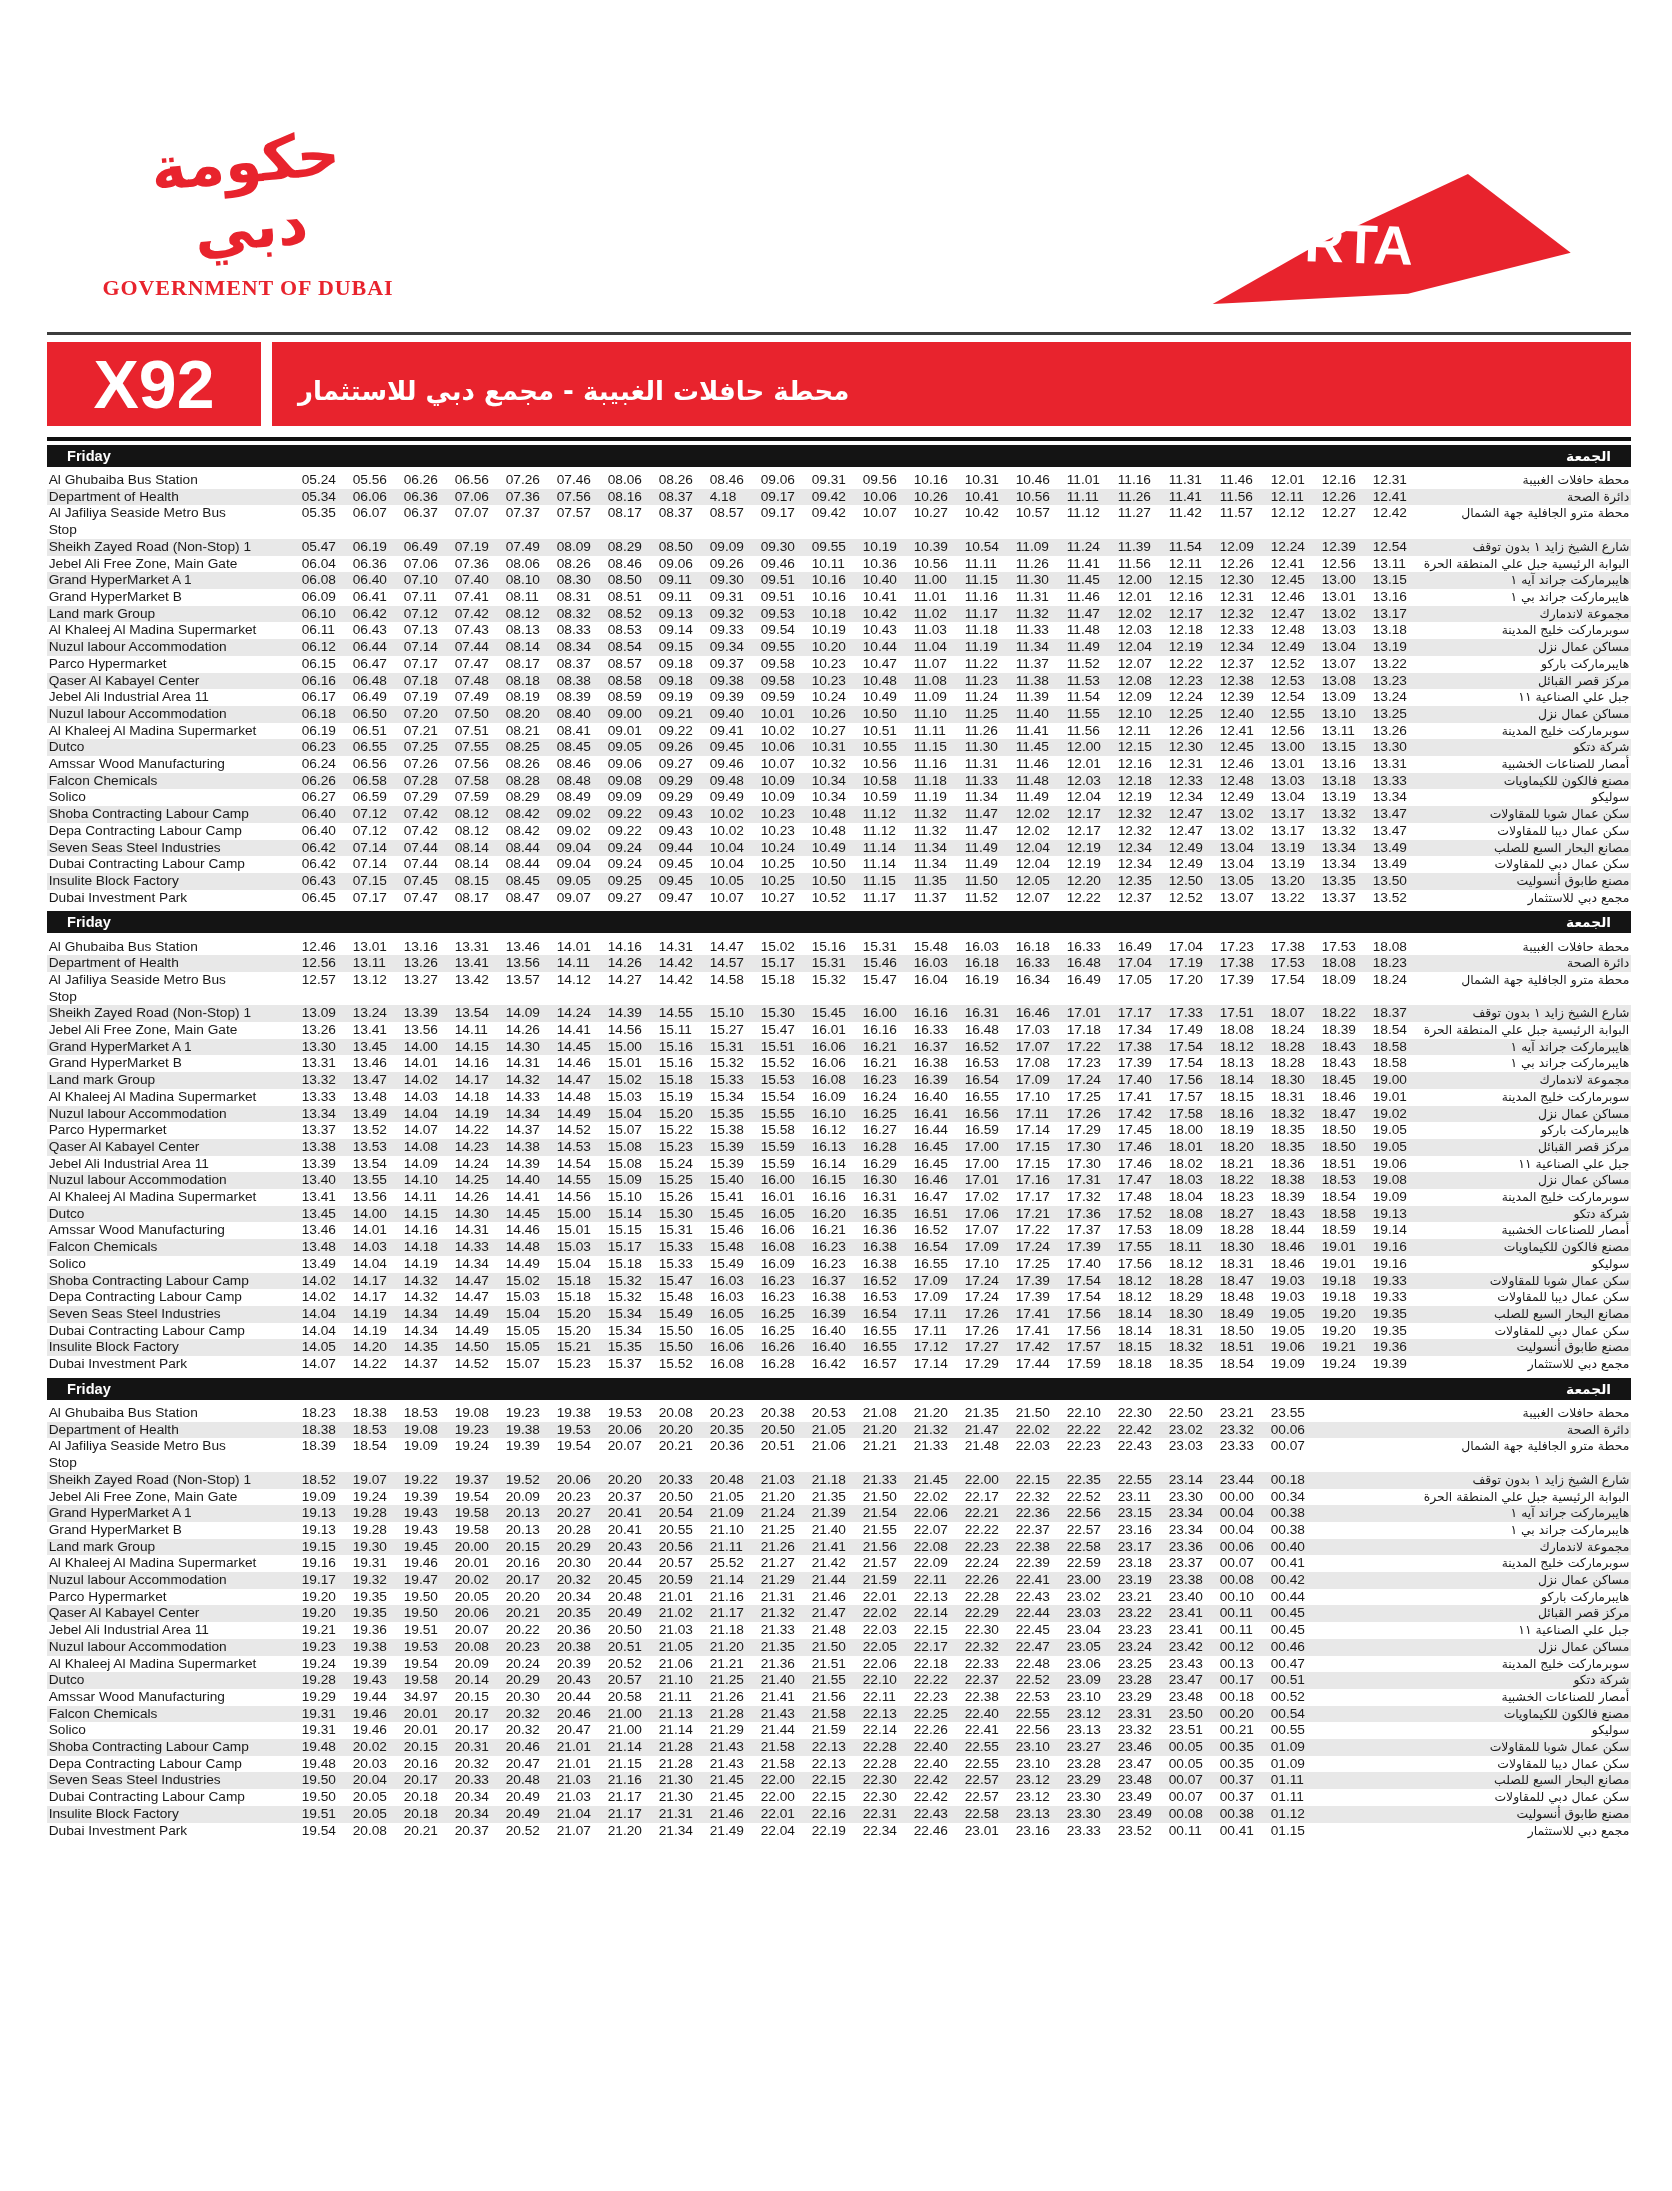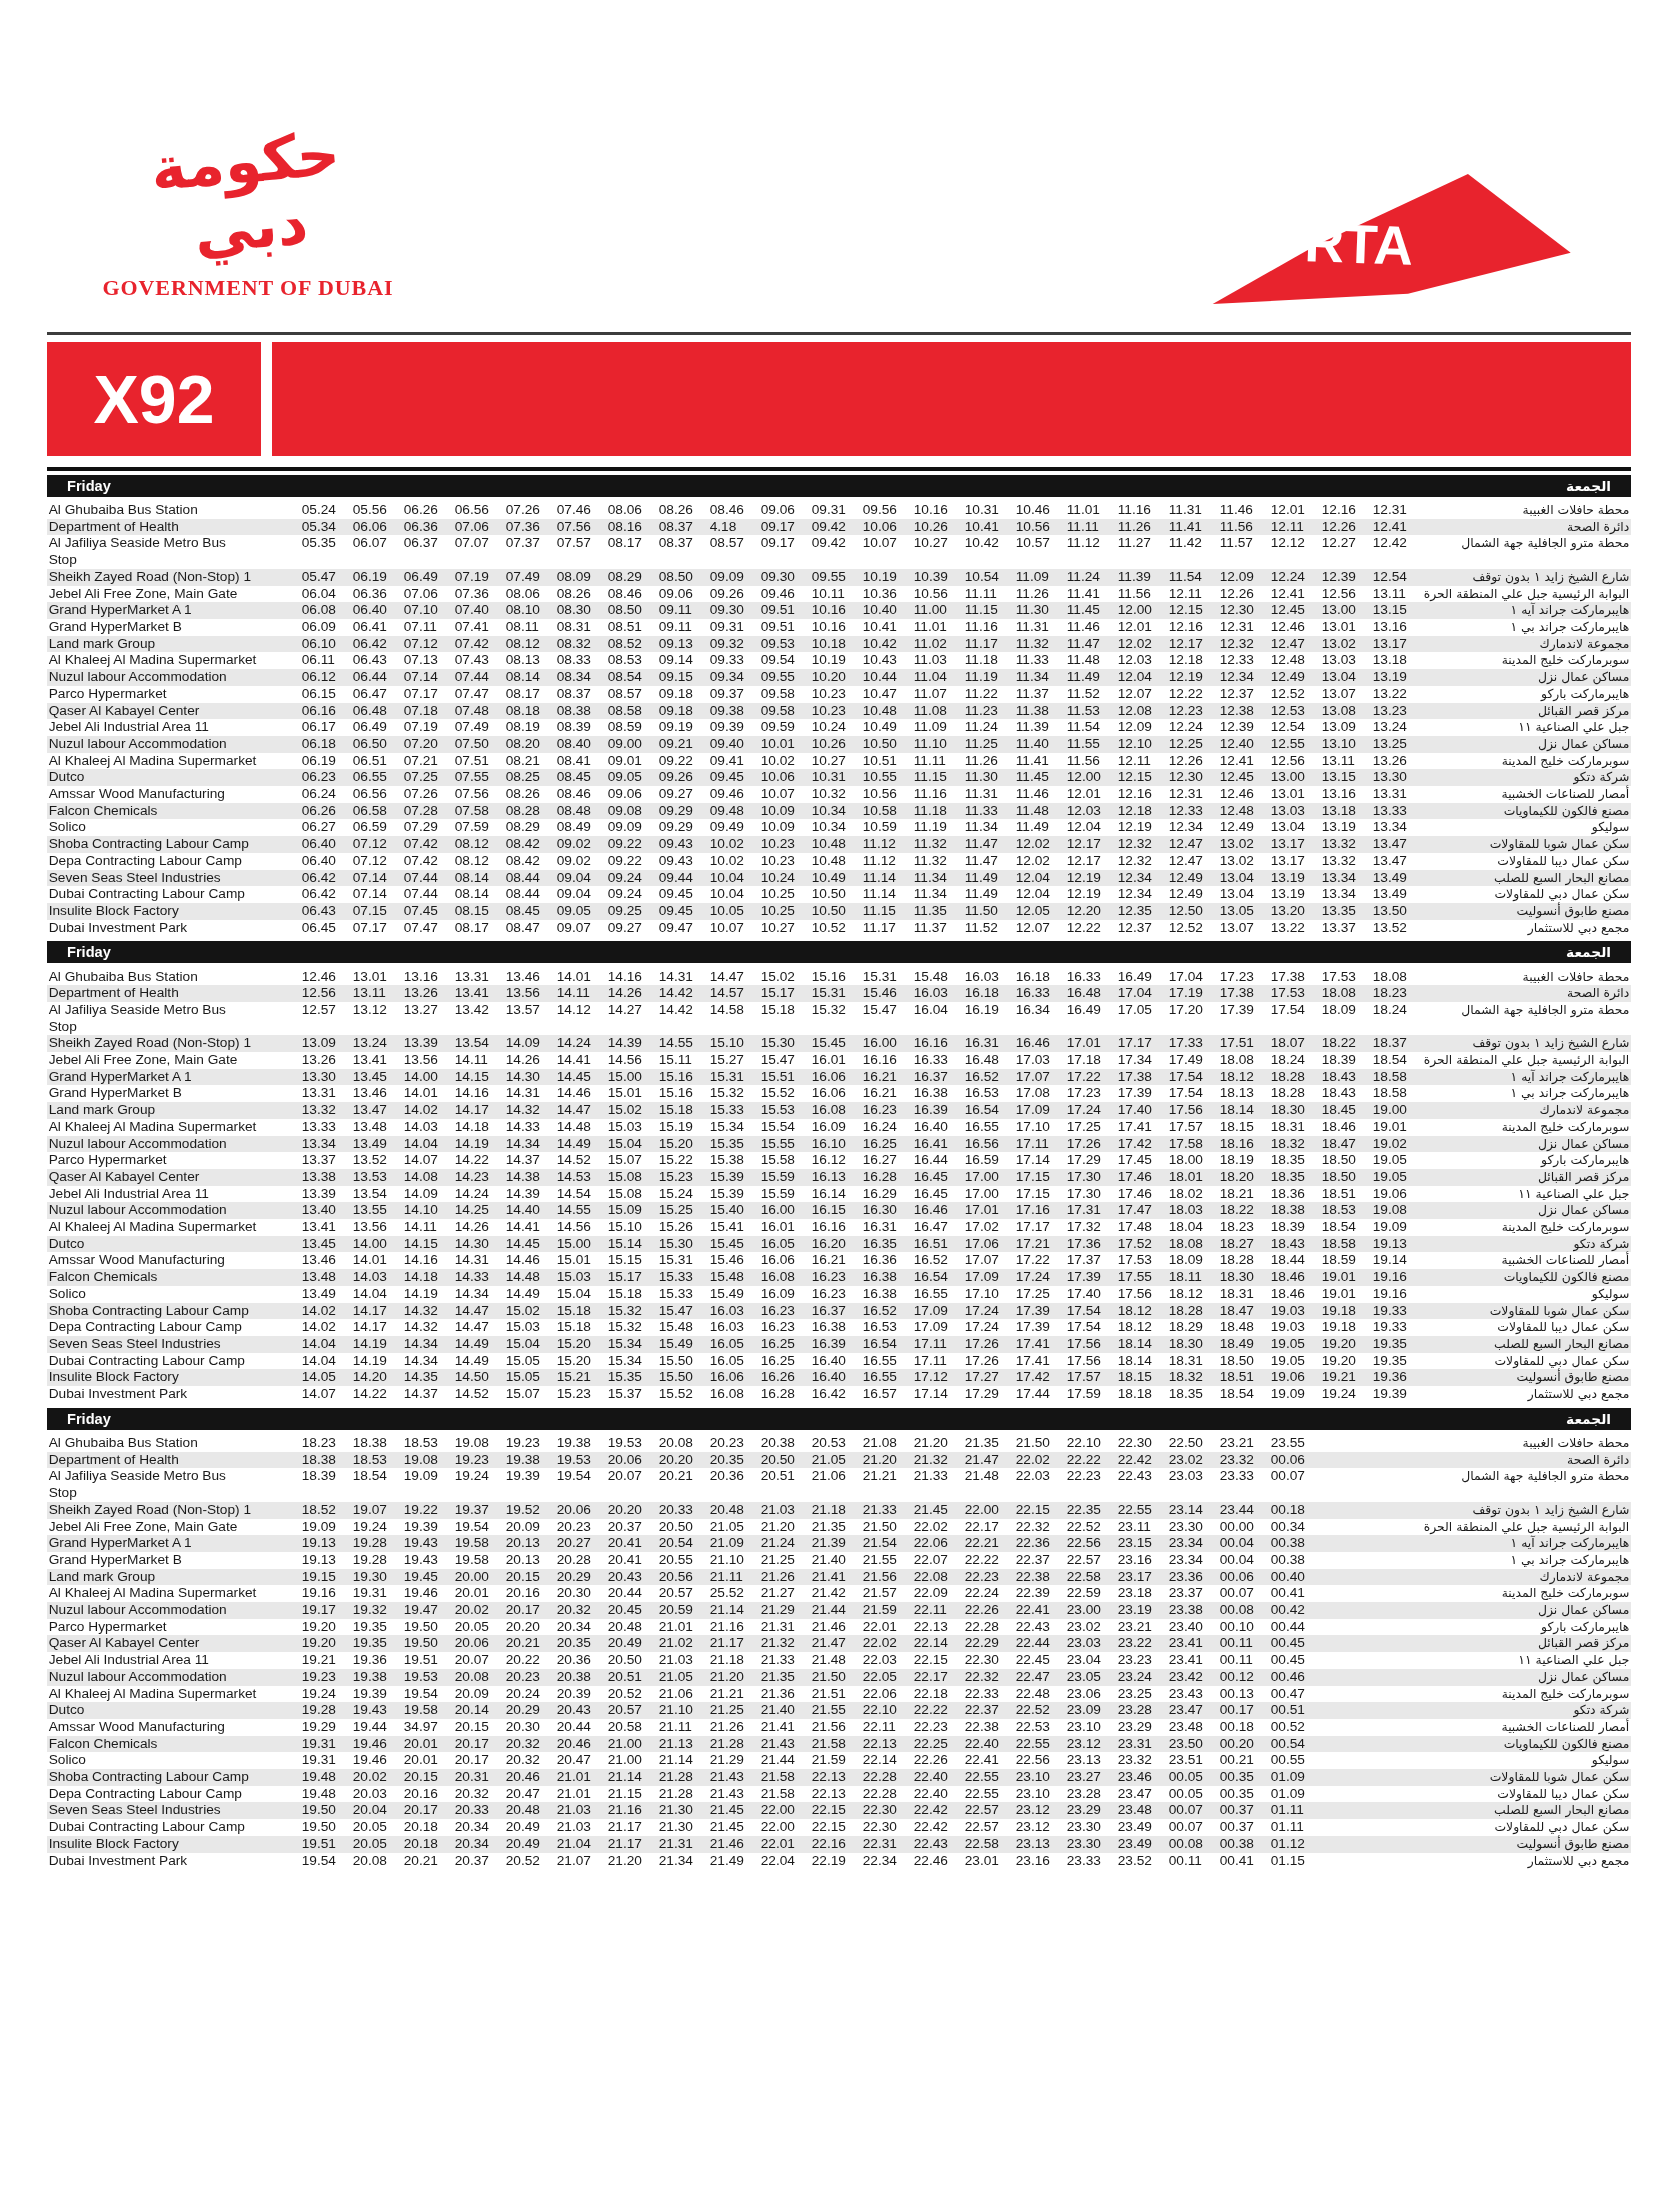--- a/index.html
+++ b/index.html
@@ -12,21 +12,21 @@
               line-height:1.1;transform:rotate(-5deg);}
   .gov-caption{margin-top:15.4px;font-family:"Liberation Serif",serif;color:var(--red);
                font-size:22px;font-weight:bold;letter-spacing:0.9px;white-space:nowrap;}
   .authority{position:absolute;left:886px;top:204px;width:390px;text-align:center;}
   .authority-ar{font-family:"DejaVu Sans",sans-serif;font-weight:bold;font-size:28px;color:#111;}
   .authority-en{font-weight:bold;font-size:21.4px;color:#111;margin-top:6.8px;letter-spacing:0.4px;white-space:nowrap;}
   .rta-logo{position:absolute;left:1211px;top:167px;width:364px;height:150px;}
   
   .content{position:absolute;left:47px;top:332px;width:1584px;}
   .top-rule{height:2.6px;background:#3c3c3c;}
-  .title-row{display:flex;gap:11px;margin-top:7.7px;height:114px;}
+  .title-row{display:flex;gap:11px;margin-top:7.7px;height:84px;}
   .route-box{flex:0 0 214px;background:var(--red);color:#fff;display:flex;align-items:center;
              justify-content:center;font-size:68px;font-weight:bold;}
   .title-box{flex:1;background:var(--red);color:#fff;display:flex;flex-direction:column;
              justify-content:center;padding-left:26px;}
   .title-en{font-size:26.5px;font-weight:bold;}
   .title-ar{font-family:"DejaVu Sans",sans-serif;font-size:26px;font-weight:bold;margin-top:13.7px;}
   .black-rule{height:3.4px;background:#101010;margin-top:11px;}
   
   .day-bar{height:22px;background:var(--bar);color:#fff;display:flex;justify-content:space-between;
            align-items:center;padding:0 20px;font-weight:bold;margin-top:4.3px;}
@@ -54,20 +54,21 @@
     <polygon points="2,160 125,90 300,8 420,100 230,148" fill="#e8232d"></polygon>
     <text x="172" y="112" font-family="Liberation Sans, sans-serif" font-size="64" font-weight="bold" fill="#ffffff" text-anchor="middle" transform="rotate(2 172 112)">RTA</text>
   </svg>
 
   <div class="content">
     <div class="top-rule"></div>
 
     <div class="title-row">
       <div class="route-box">X92</div>
       <div class="title-box">
+        <div class="title-ar">محطة حافلات الغبيبة - مجمع دبي للاستثمار</div>
       </div>
     </div>
 
     <div class="black-rule"></div>
 
     <div id="sections">
         <div class="day-bar">
           <span class="day-en">Friday</span>
           <span class="day-ar">الجمعة</span>
         </div>

